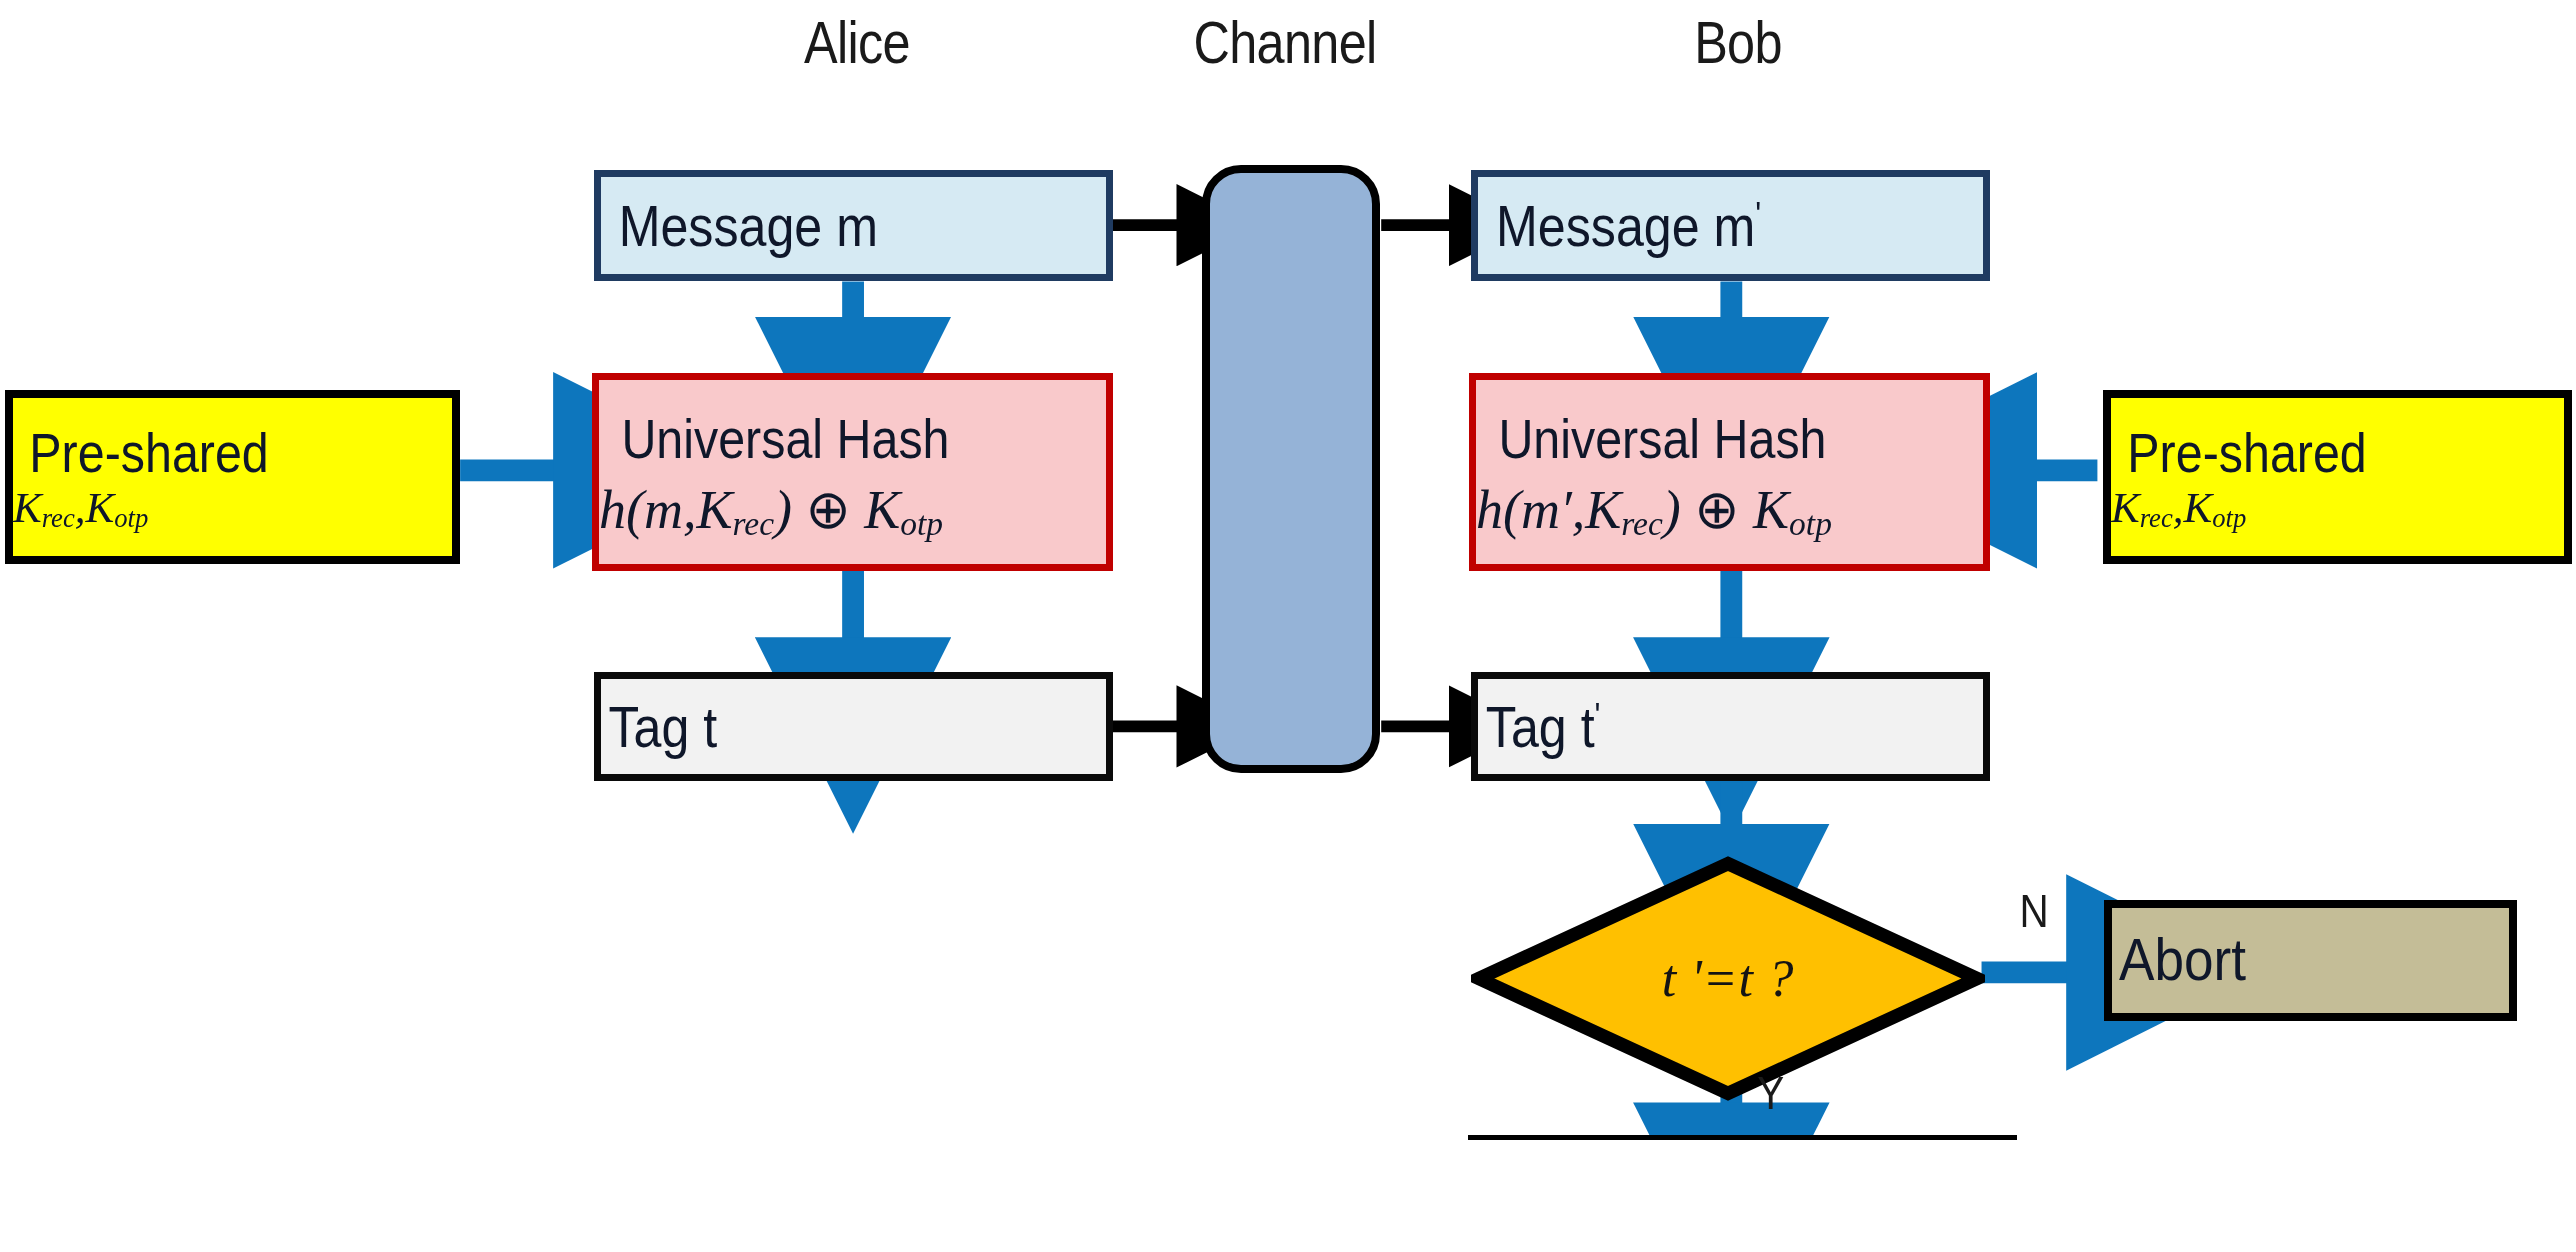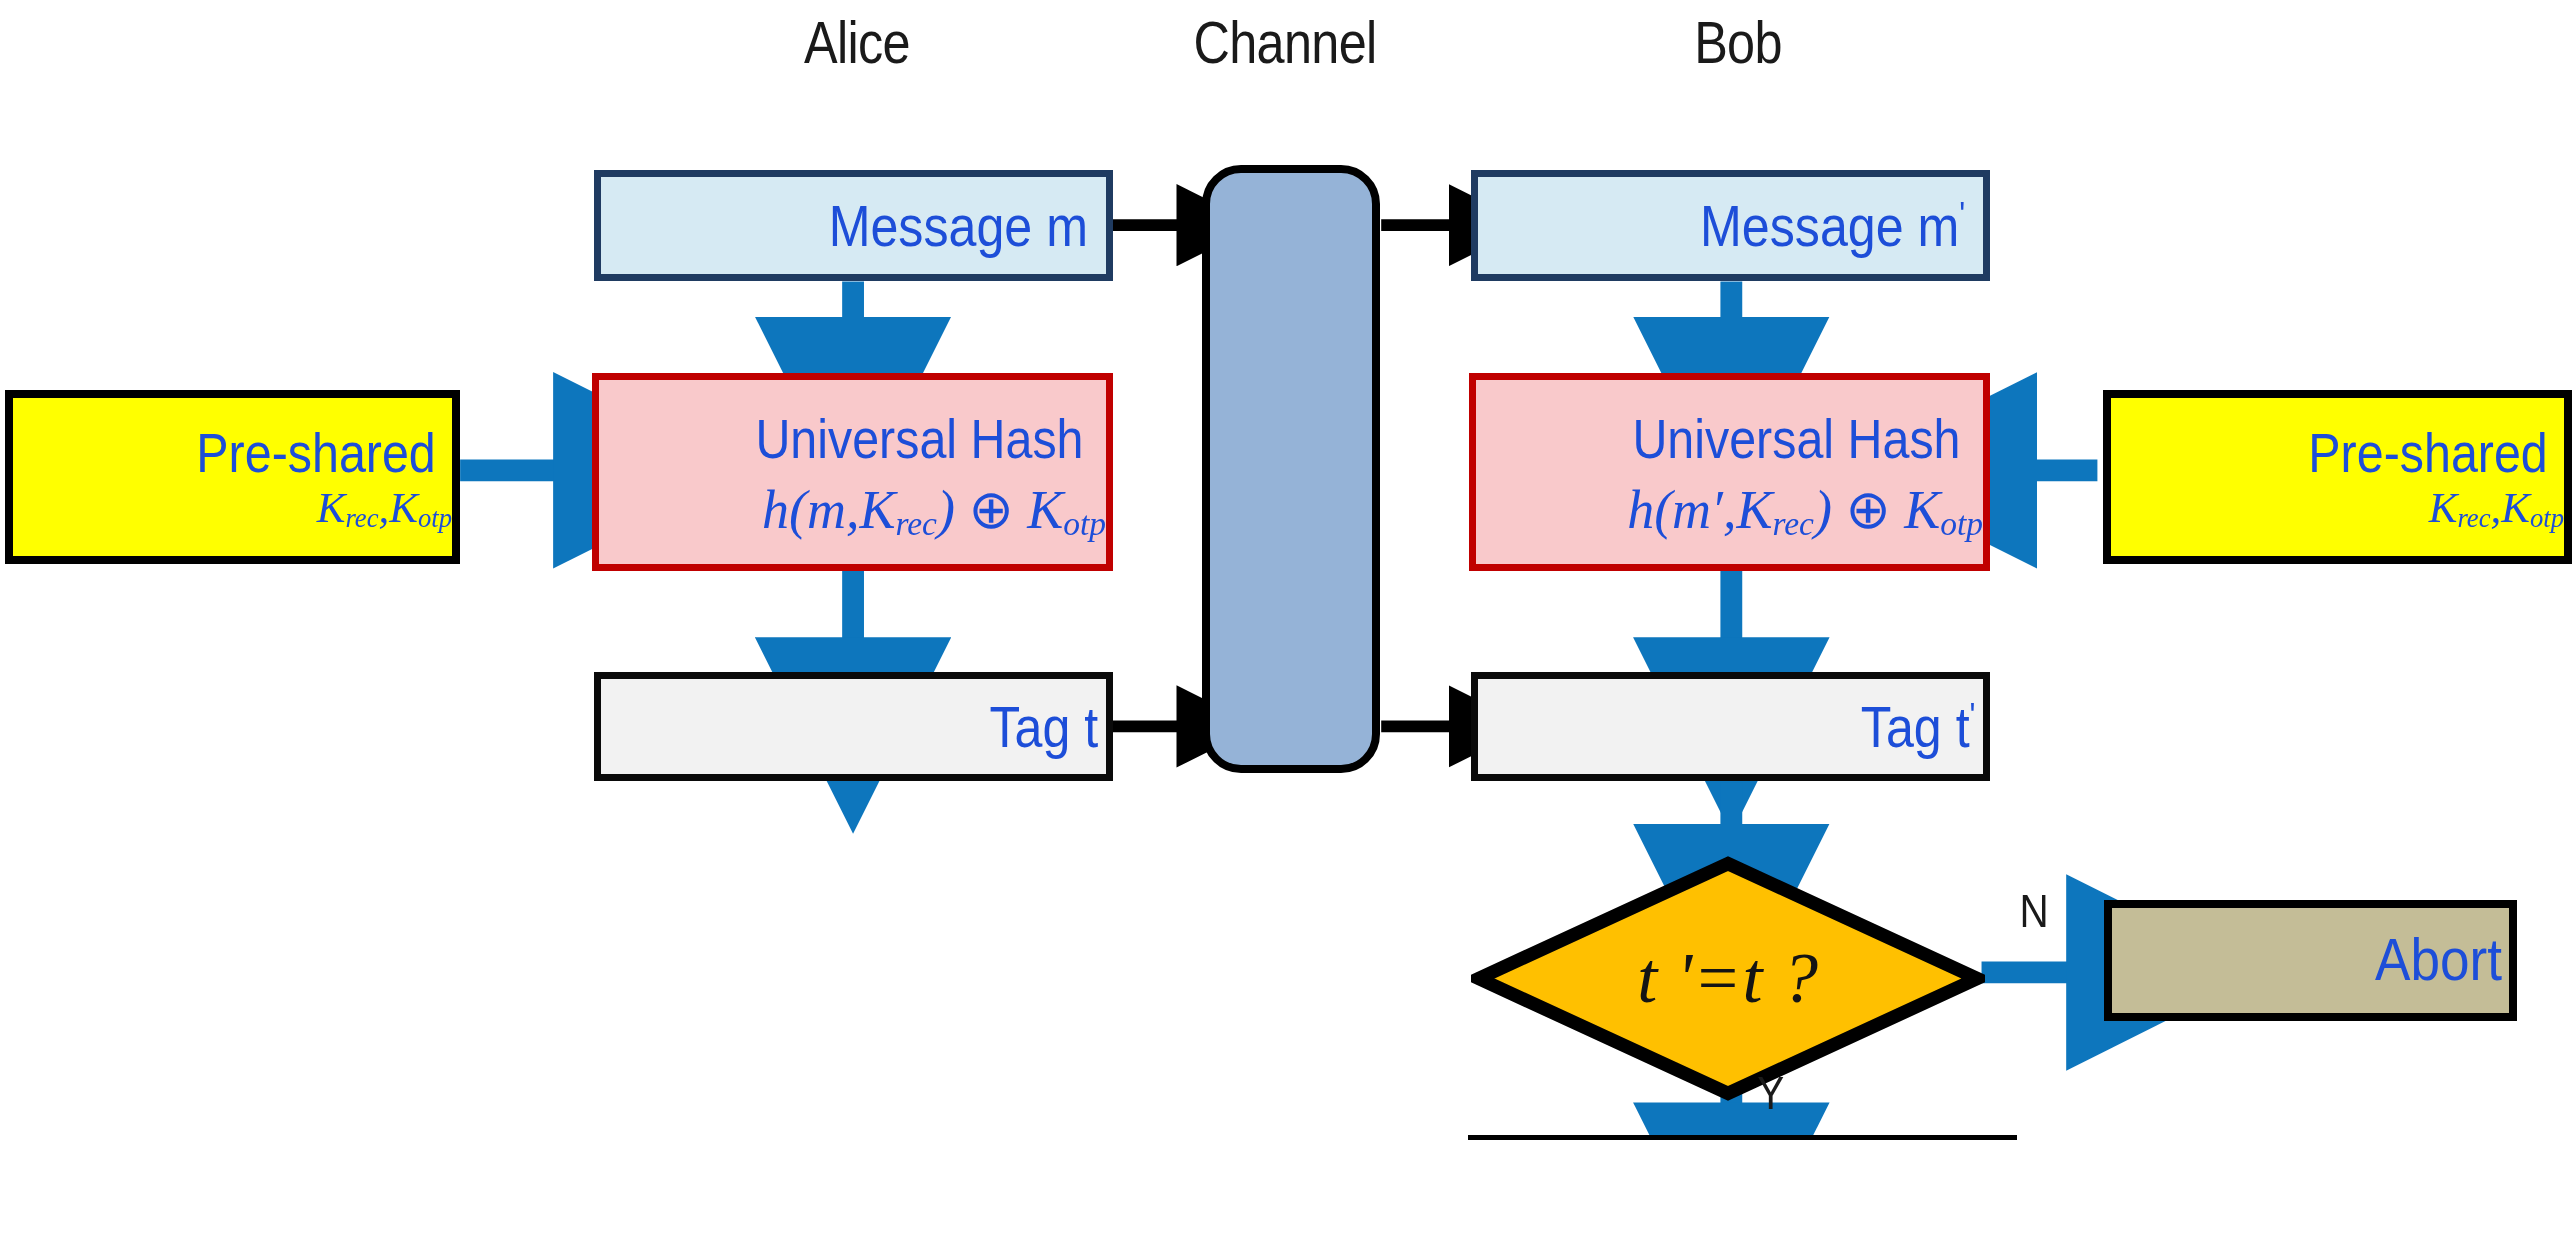--- a/index.html
+++ b/index.html
@@ -20,24 +20,24 @@
     left: 0;
     top: 0;
     width: 2576px;
     height: 1253px;
   }
   .node {
     position: absolute;
     box-sizing: border-box;
     display: flex;
     flex-direction: column;
-    align-items: flex-end;
+    align-items: flex-start;
     justify-content: center;
     text-align: center;
-    color: #1d4ed8;
+    color: #0f172a;
     line-height: 1.02;
     white-space: nowrap;
   }
   
   .party-label {
     position: absolute;
     font-size: 60px;
     letter-spacing: -0.8px;
     color: #1a1a1a;
     text-align: center;
@@ -107,21 +107,21 @@
   }
   .diamond-label {
     position: absolute;
     left: 0; top: 0;
     width: 100%; height: 100%;
     display: flex;
     align-items: center;
     justify-content: center;
     font-family: "Liberation Serif", serif;
     font-style: italic;
-    font-size: 72px;
+    font-size: 52px;
     color: #141414;
     letter-spacing: 0.8px;
     white-space: nowrap;
   }
   
   .abort-box {
     background: #c4bd97;
     border: 8.4px solid #000000;
     font-size: 59px;
   }

